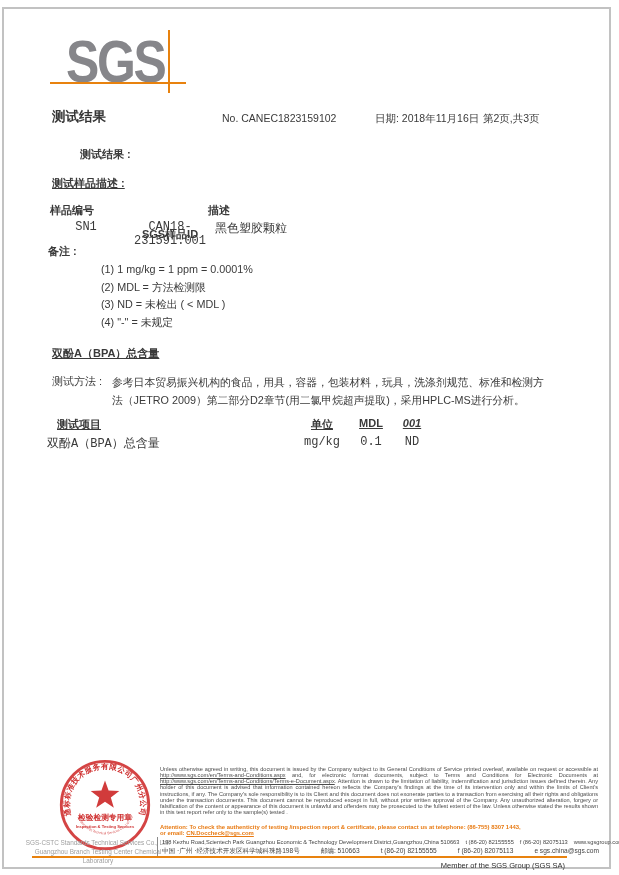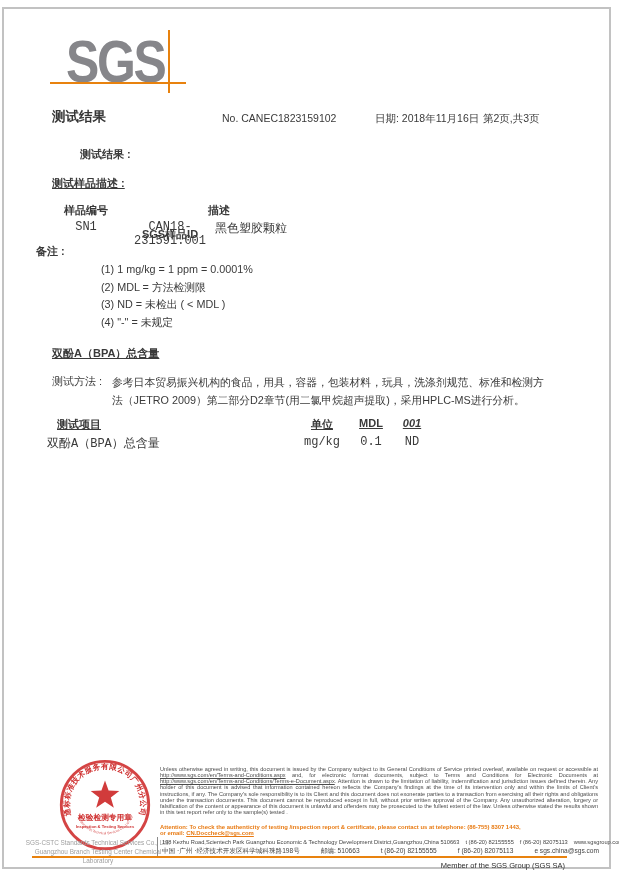--- a/index.html
+++ b/index.html
@@ -19,27 +19,27 @@
   .hmeta{font-size:10.5px;color:#3a3a3a;}
   .no{left:222px;top:112px;}
   .date{left:375px;top:112px;}
   .pages{left:483px;top:112px;}
   
   .lbl{font-size:11px;font-weight:bold;}
   .txt{font-size:12px;font-family:Liberation Mono, monospace;}
   .u{text-decoration:underline;}
   .results-lbl{left:52px;top:147px;margin-left:28px;}
   .sampledesc-lbl{left:52px;top:176px;}
-  .st-h1{left:50px;top:203px;width:72px;text-align:center;}
+  .st-h1{left:50px;top:203px;width:72px;text-align:left;}
   .st-h2{left:118px;top:203px;width:104px;text-align:center;margin-top:24px;}
   .st-h3{left:208px;top:203px;}
   .st-v1{left:50px;top:220px;width:72px;text-align:center;}
   .st-v2{left:118px;top:220px;width:104px;text-align:center;}
   .st-v3{left:215px;top:220px;}
-  .remarks-lbl{left:36px;top:244px;text-align:center;}
+  .remarks-lbl{left:48px;top:244px;text-align:center;}
   .remarks{left:101px;top:261px;font-size:10.8px;line-height:17.5px;}
   .bpa-h{left:52px;top:346px;}
   .method-lbl{left:52px;top:374px;font-size:11px;}
   .method{left:112px;top:374px;font-size:10.8px;line-height:17.5px;}
   .rt-h-item{left:57px;top:417px;}
   .rt-h-unit{left:302px;top:417px;width:40px;text-align:center;}
   .rt-h-mdl{left:353px;top:417px;width:36px;text-align:center;}
   .rt-h-001{left:395px;top:417px;width:34px;text-align:center;font-style:italic;}
   .rt-r-item{left:47px;top:435px;}
   .rt-r-unit{left:302px;top:435px;width:40px;text-align:center;}

